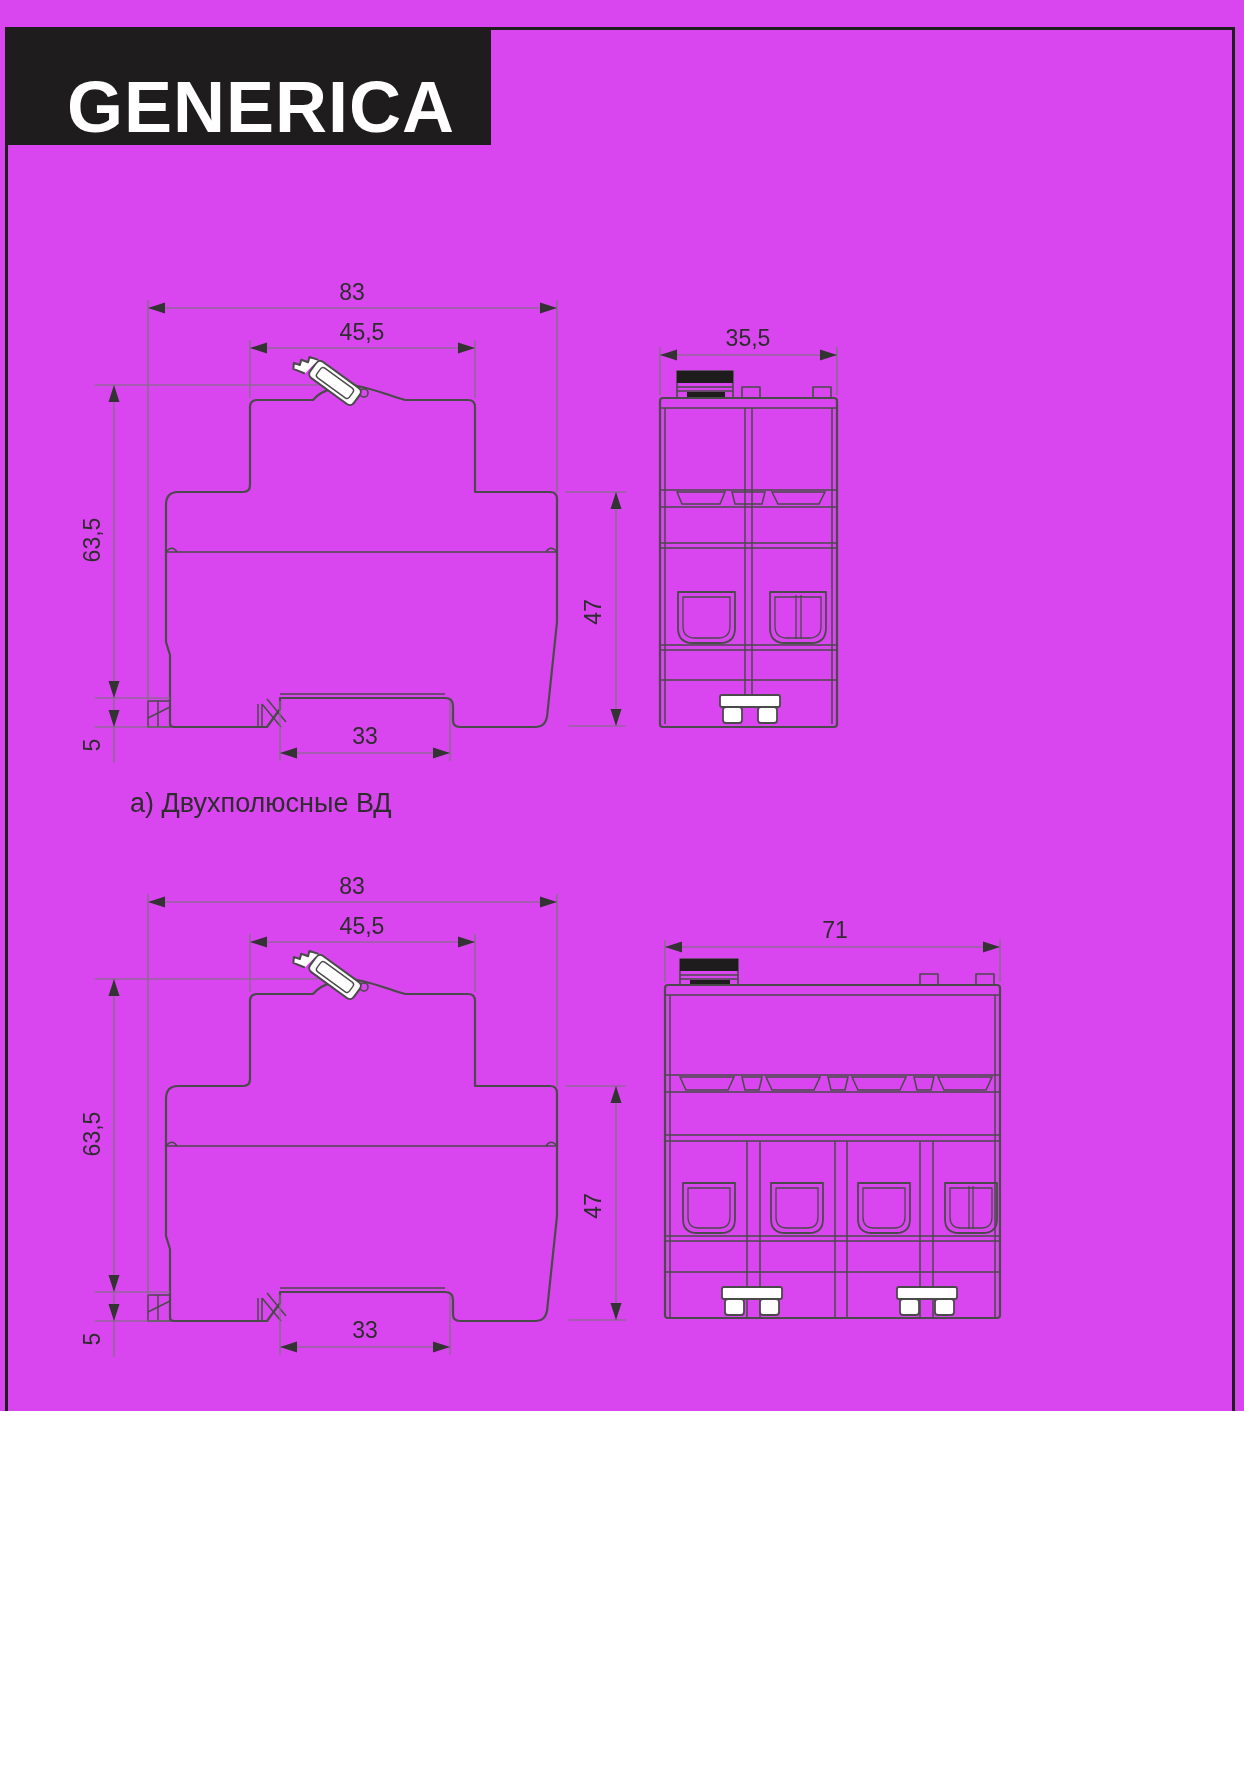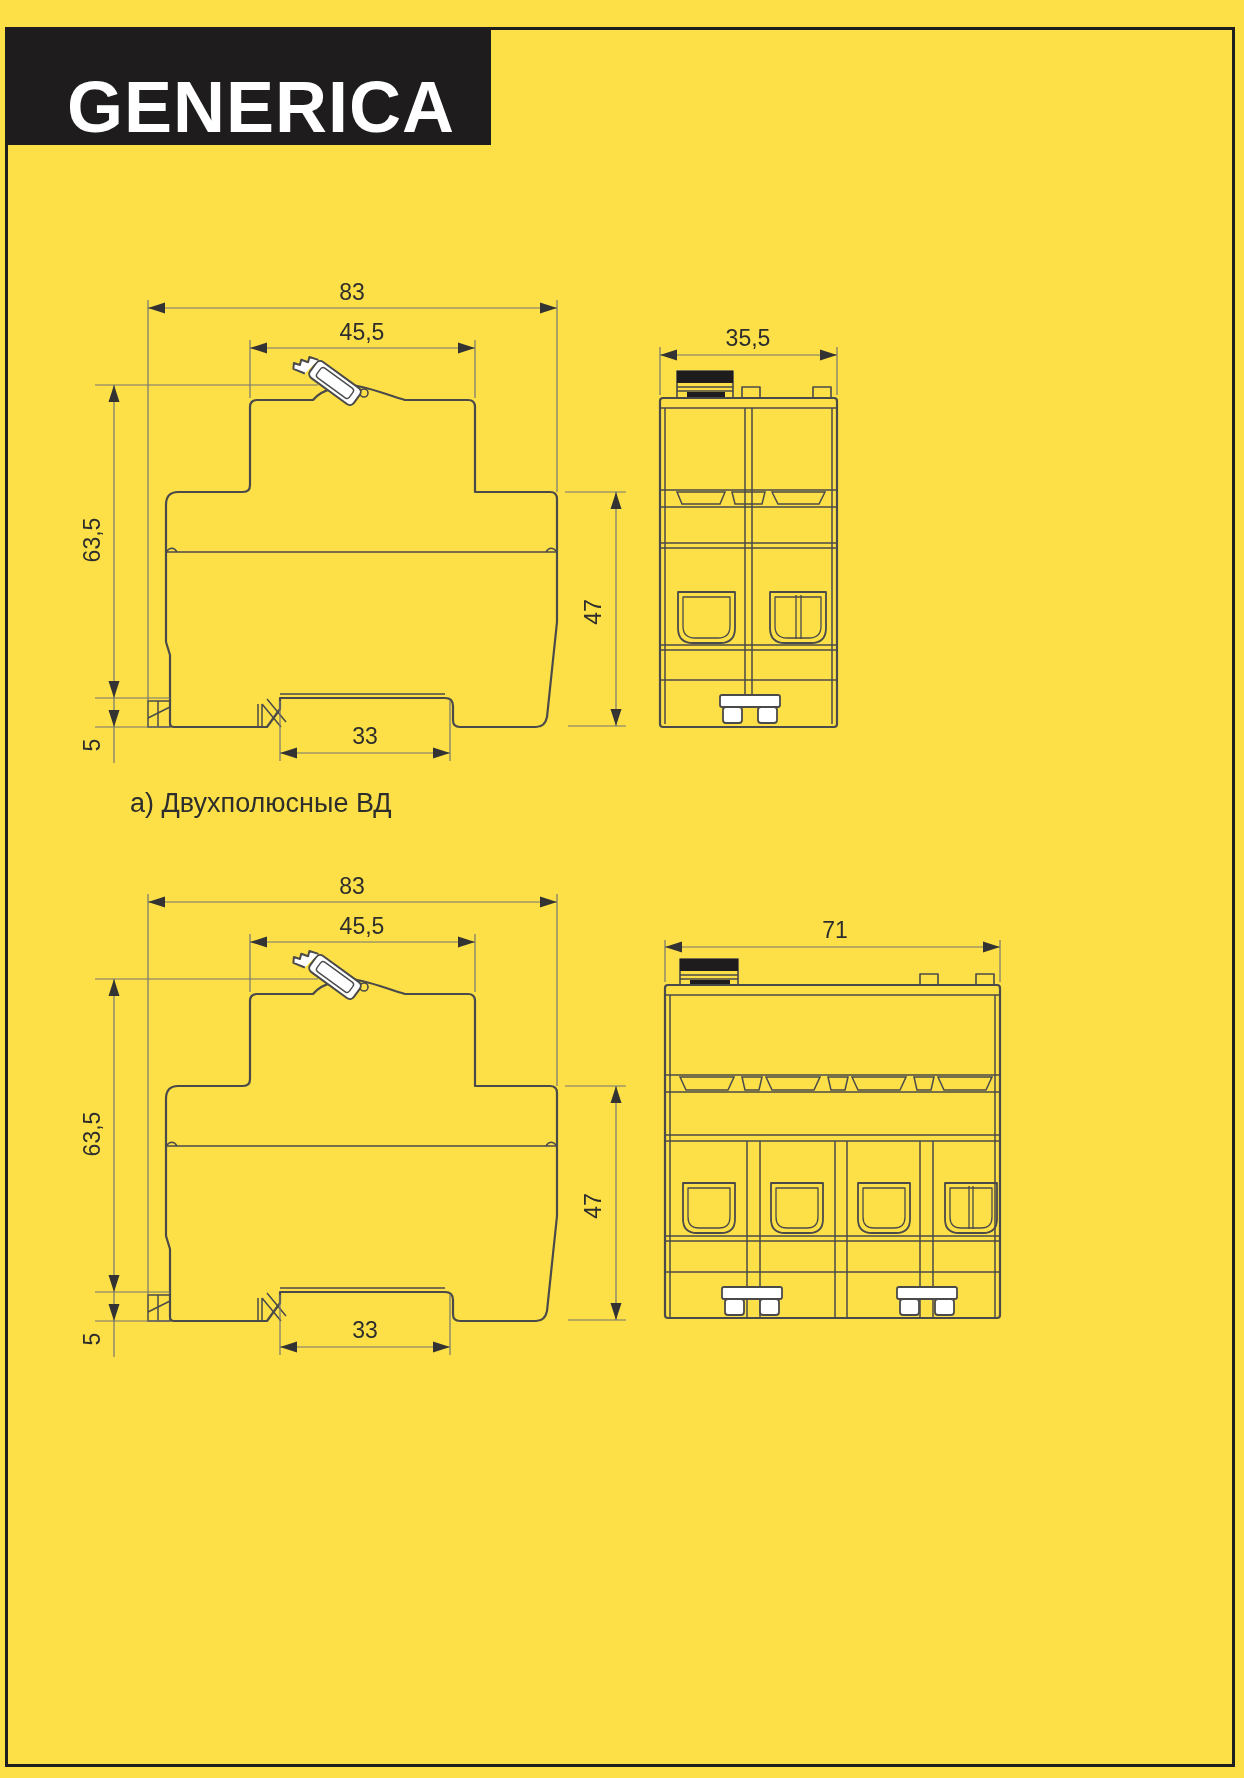--- a/index.html
+++ b/index.html
@@ -1,19 +1,19 @@
 <!DOCTYPE html>
 <html><head>
 <meta charset="utf-8">
 <style>
   html,body{margin:0;padding:0;background:#ffffff;}
   #page{
     position:relative;
-    width:1244px;height:1778px;
-    background:#fde047;
+    width:1244px;height:1411px;
+    background:#d946ef;
     font-family:"Liberation Sans", sans-serif;
     overflow:hidden;
   }
   #frame{
     position:absolute;left:5px;top:27px;width:1230px;height:1740px;
     border:3px solid #1e1e1e;box-sizing:border-box;
   }
   #logo-box{
     position:absolute;left:5px;top:27px;width:486px;height:118px;
     background:#1e1c1c;

